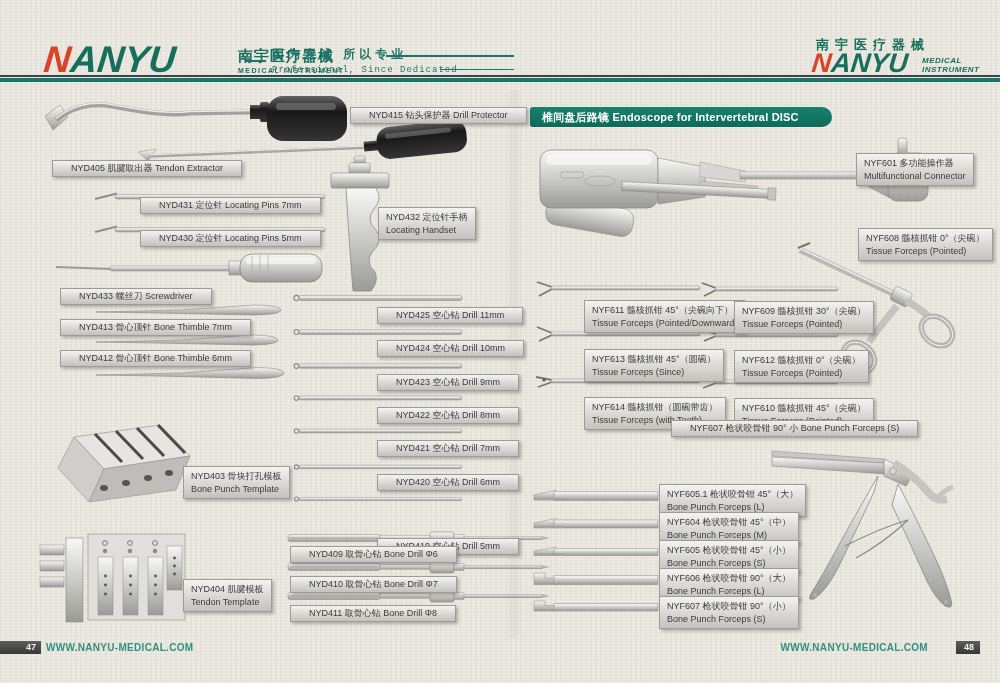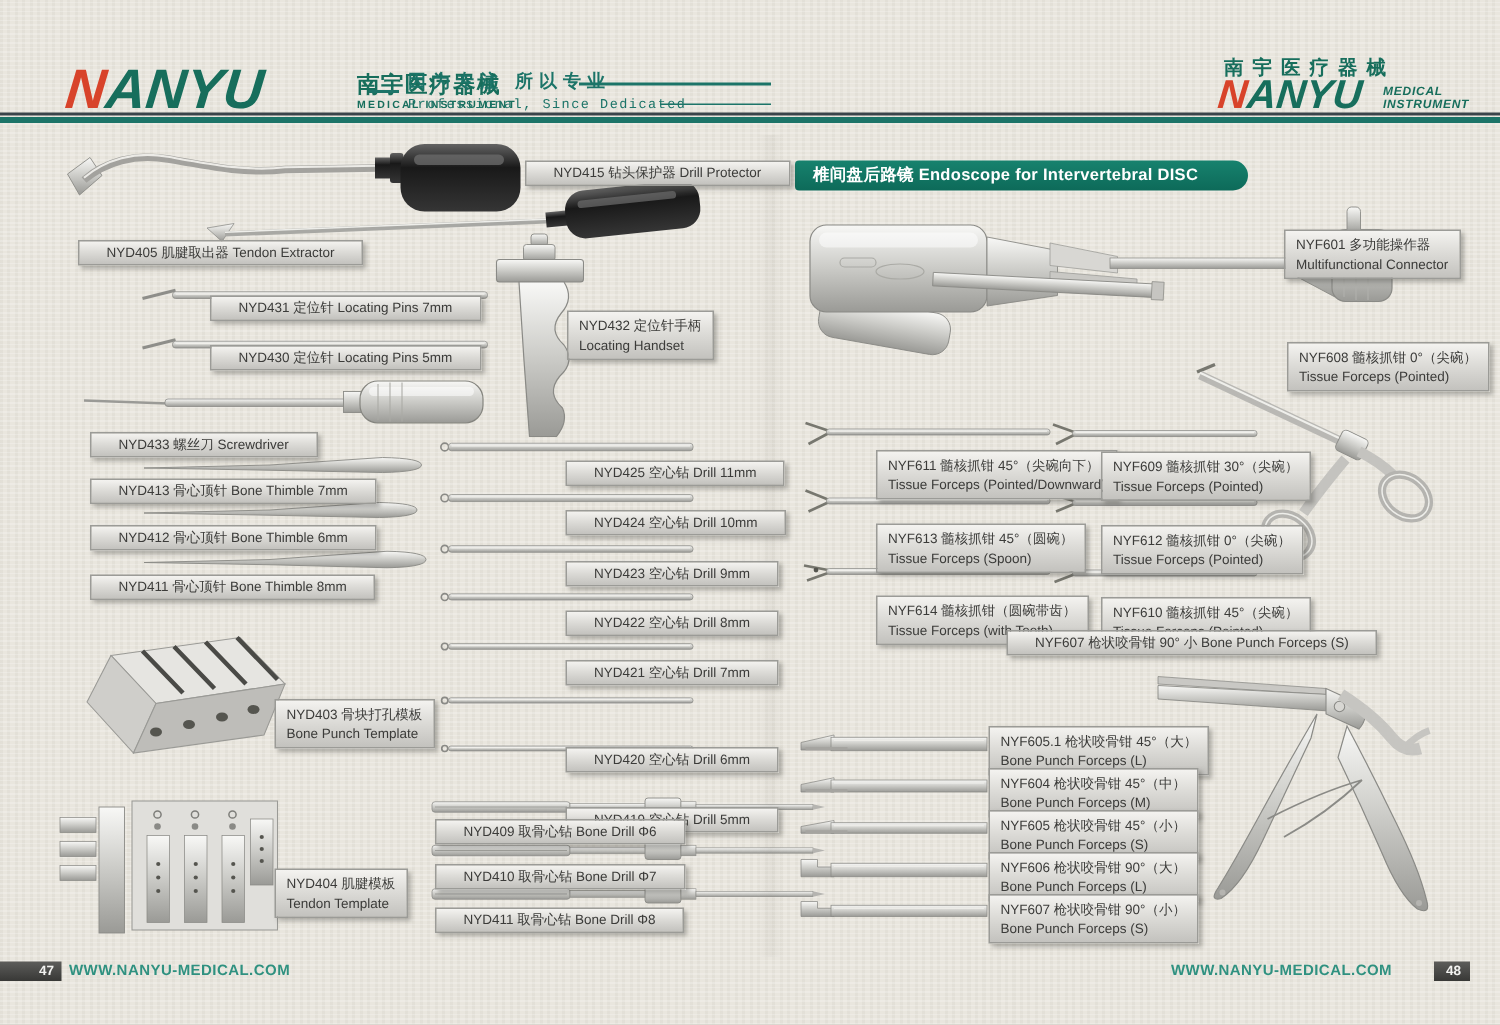--- a/index.html
+++ b/index.html
@@ -388,39 +388,36 @@
   </div>
   <div class="lbl" style="left:60px;top:288px">
       <span class="ln">NYD433 螺丝刀 Screwdriver</span>
     </div>
   <div class="lbl" style="left:60px;top:319px">
       <span class="ln">NYD413 骨心顶针 Bone Thimble  7mm</span>
     </div>
   <div class="lbl" style="left:60px;top:350px">
       <span class="ln">NYD412 骨心顶针 Bone Thimble  6mm</span>
     </div>
-  <div class="lbl" style="left:60px;top:383px">
-      <span class="ln">NYD411 骨心顶针 Bone Thimble  8mm</span>
-    </div>
   <div class="lbl" style="left:377px;top:307px">
       <span class="ln">NYD425 空心钻 Drill  11mm</span>
     </div>
   <div class="lbl" style="left:377px;top:340px">
       <span class="ln">NYD424 空心钻 Drill  10mm</span>
     </div>
   <div class="lbl" style="left:377px;top:374px">
       <span class="ln">NYD423 空心钻 Drill  9mm</span>
     </div>
   <div class="lbl" style="left:377px;top:407px">
       <span class="ln">NYD422 空心钻 Drill  8mm</span>
     </div>
   <div class="lbl" style="left:377px;top:440px">
       <span class="ln">NYD421 空心钻 Drill  7mm</span>
     </div>
-  <div class="lbl" style="left:377px;top:498px">
+  <div class="lbl" style="left:377px;top:474px">
       <span class="ln">NYD420 空心钻 Drill  6mm</span>
     </div>
   <div class="lbl" style="left:377px;top:538px">
       <span class="ln">NYD419 空心钻 Drill  5mm</span>
     </div>
   <div class="lbl two" style="left:183px;top:466px">
     <span class="ln">NYD403 骨块打孔模板</span>
     <span class="ln">Bone Punch Template</span>
   </div>
   <div class="lbl" style="left:290px;top:546px">
@@ -448,21 +445,21 @@
   <div class="lbl two" style="left:584px;top:300px">
     <span class="ln">NYF611 髓核抓钳 45°（尖碗向下）</span>
     <span class="ln">Tissue Forceps (Pointed/Downward)</span>
   </div>
   <div class="lbl two" style="left:734px;top:301px">
     <span class="ln">NYF609 髓核抓钳 30°（尖碗）</span>
     <span class="ln">Tissue Forceps (Pointed)</span>
   </div>
   <div class="lbl two" style="left:584px;top:349px">
     <span class="ln">NYF613 髓核抓钳 45°（圆碗）</span>
-    <span class="ln">Tissue Forceps (Spoon)</span>
+    <span class="ln">Tissue Forceps (Since)</span>
   </div>
   <div class="lbl two" style="left:734px;top:350px">
     <span class="ln">NYF612 髓核抓钳 0°（尖碗）</span>
     <span class="ln">Tissue Forceps (Pointed)</span>
   </div>
   <div class="lbl two" style="left:584px;top:397px">
     <span class="ln">NYF614 髓核抓钳（圆碗带齿）</span>
     <span class="ln">Tissue Forceps (with Tooth)</span>
   </div>
   <div class="lbl two" style="left:734px;top:398px">

